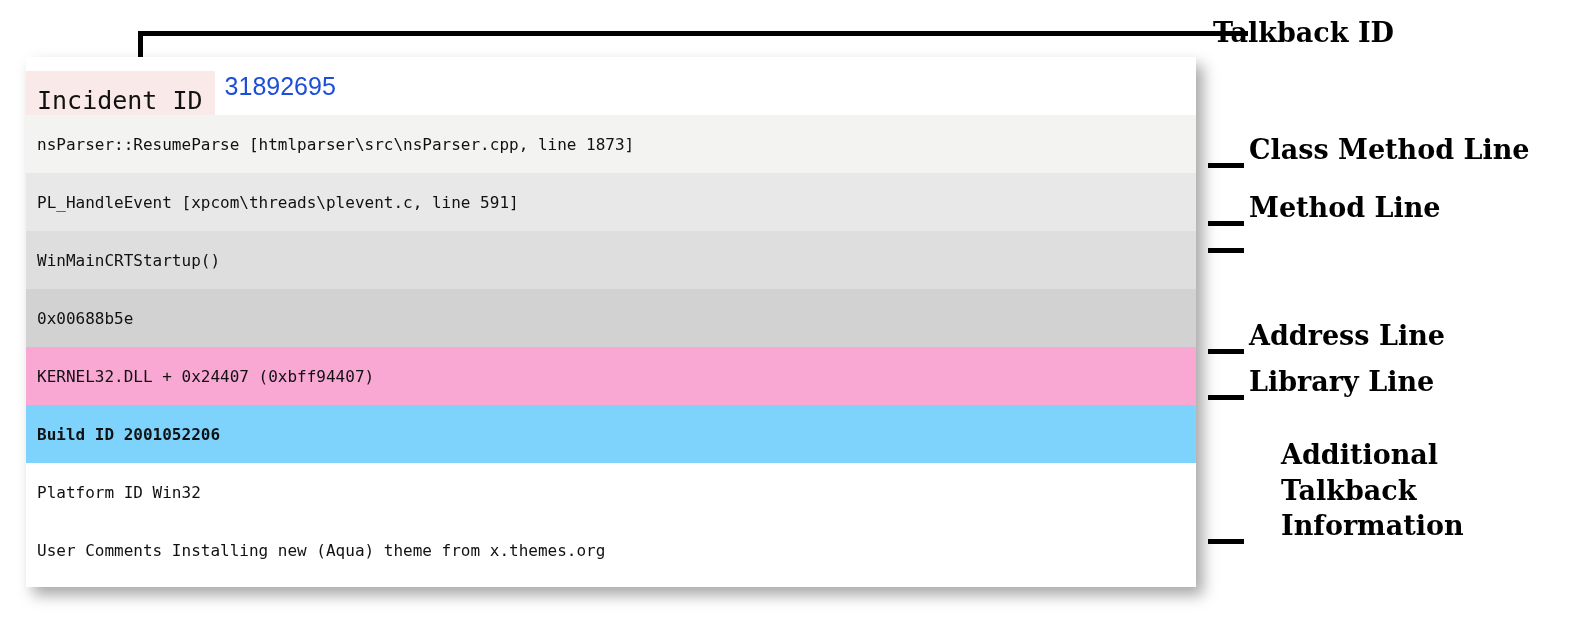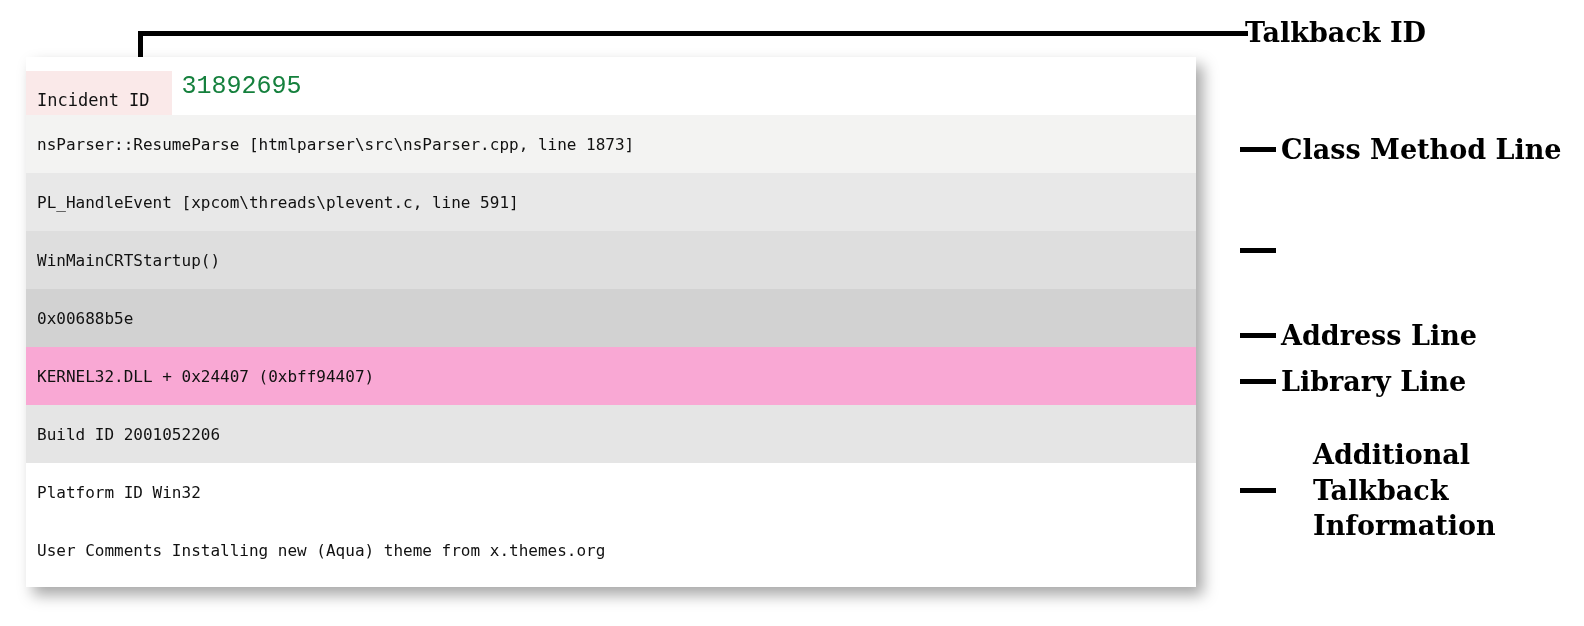--- a/index.html
+++ b/index.html
@@ -73,41 +73,40 @@
   
   #row-incident {
     background: #ffffff;
     padding-left: 0px;
   }
   #row-incident .id-label {
     display: inline-flex;
     align-items: center;
     height: 58px;
     padding-left: 11px;
-    padding-right: 22px;
+    padding-right: 12px;
     background: #fae9e9;
     font-family: "DejaVu Sans Mono", monospace;
-    font-size: 17px;
+    font-size: 25px;
     color: #111111;
     margin-top: 28px;
   }
   #row-incident .id-value {
     padding-left: 10px;
-    font-family: Liberation Mono, monospace;
+    font-family: Liberation Sans, sans-serif;
     font-size: 25px;
-    color: #15803d;
+    color: #1d4ed8;
   }
 
   
   .annotation {
     position: absolute;
     display: flex;
-    align-items: center;
+    align-items: flex-end;
     gap: 0px;
-    margin-left: 32px;
   }
   .annotation .leader {
     width: 36px;
     height: 5px;
     background: #000000;
     flex: 0 0 auto;
   }
   .annotation .ann-text {
     font-family: "DejaVu Serif", serif;
     font-weight: bold;
@@ -152,21 +151,21 @@
     </div>
 
     <div class="record-row" style="background:#d2d2d2;">
       <span class="row-text">0x00688b5e</span>
     </div>
 
     <div class="record-row" style="background:#f9a8d4;">
       <span class="row-text">KERNEL32.DLL + 0x24407 (0xbff94407)</span>
     </div>
 
-    <div class="record-row" style="background:#e5e5e5;">
+    <div class="record-row" style="background:#7dd3fc;font-weight:bold;">
       <span class="row-text">Build ID 2001052206</span>
     </div>
 
     <div class="record-row" style="background:#ffffff;">
       <span class="row-text">Platform ID Win32</span>
     </div>
 
     <div class="record-row" style="background:#ffffff;">
       <span class="row-text">User Comments Installing new (Aqua) theme from x.themes.org</span>
     </div>
@@ -175,20 +174,24 @@
 
   <div class="annotation" style="left:1208px; top:15px;">
     <span class="ann-text">Talkback ID</span>
   </div>
 
   <div class="annotation" style="left:1208px; top:132px;">
     <span class="leader"></span>
     <span class="ann-text">Class Method Line</span>
   </div>
 
+  <div class="annotation" style="left:1208px; top:190px;">
+    <span class="leader"></span>
+    <span class="ann-text">Method Line</span>
+  </div>
 
   <div class="annotation" style="left:1208px; top:248px;">
     <span class="leader"></span>
   </div>
 
   <div class="annotation" style="left:1208px; top:318px;">
     <span class="leader"></span>
     <span class="ann-text">Address Line</span>
   </div>
 

